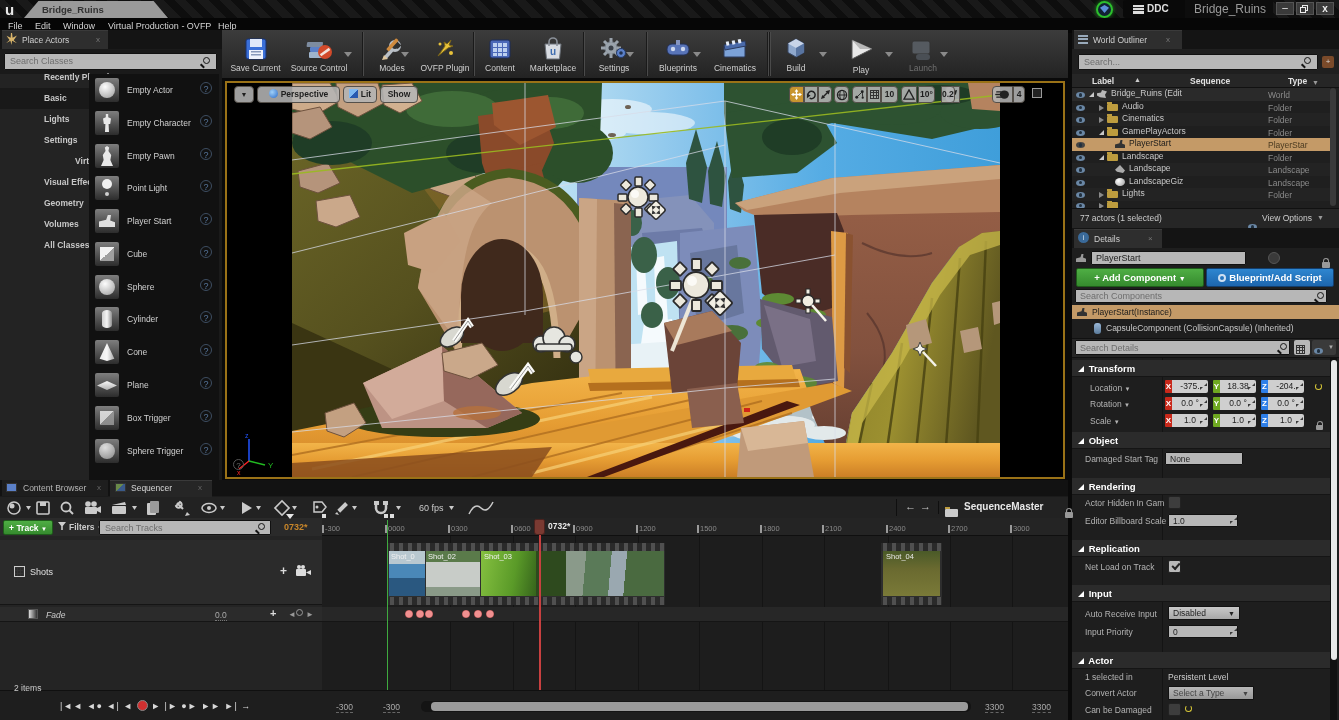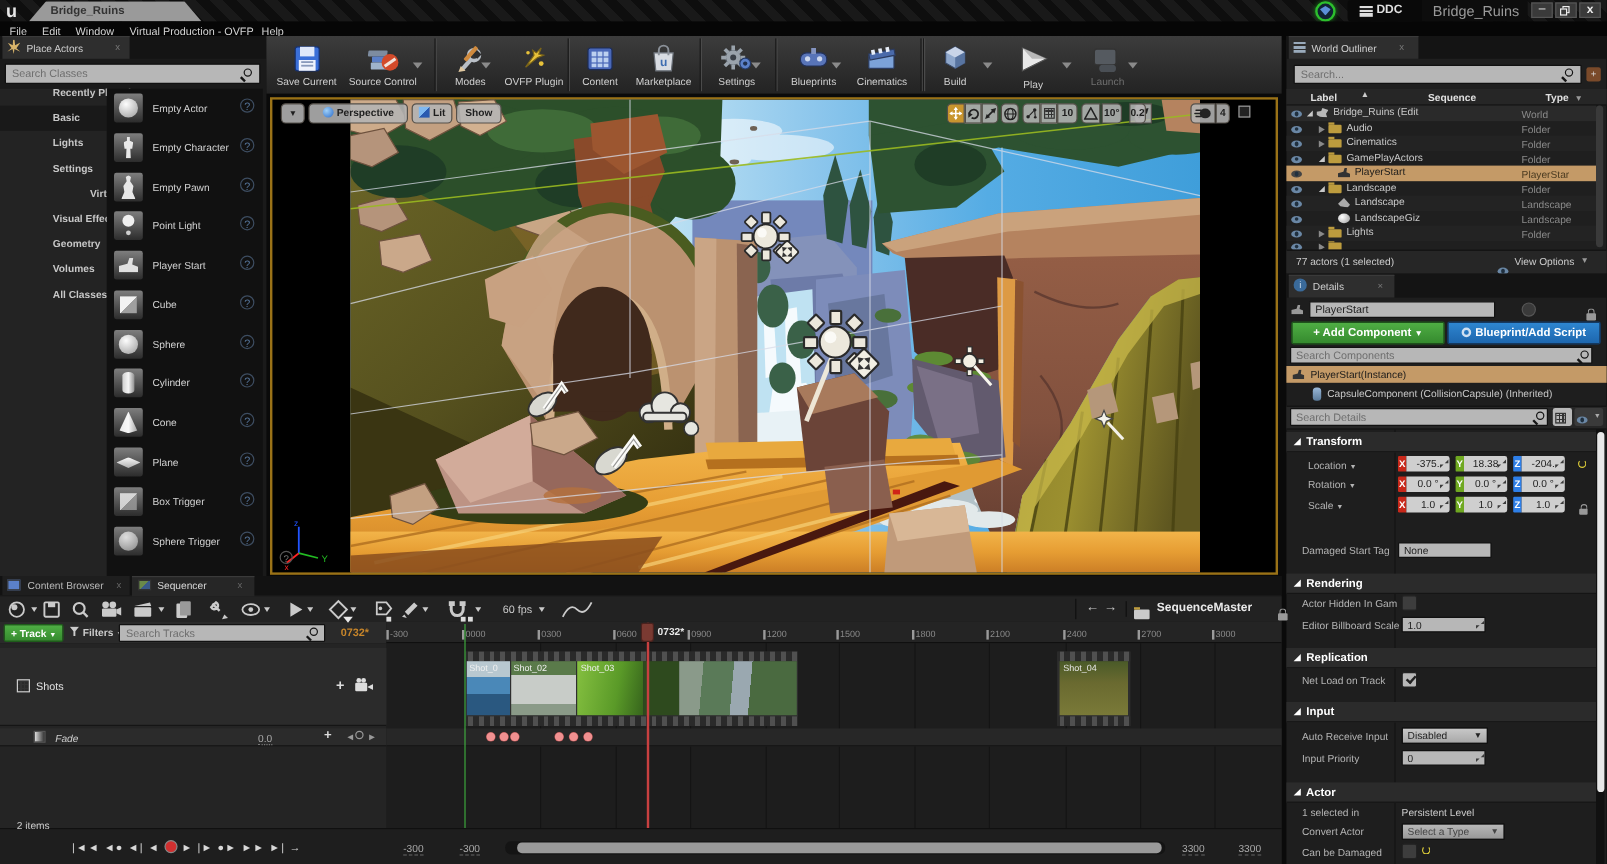--- a/index.html
+++ b/index.html
@@ -896,20 +896,21 @@
   <div class="dhead" style="top:132px;"><span class="tdr"></span> Transform</div>
   <div class="dlbl" style="top:155px;left:18px;">Location <span style="font-size:6px;">▼</span></div>
   <div class="dlbl" style="top:171px;left:18px;">Rotation <span style="font-size:6px;">▼</span></div>
   <div class="dlbl" style="top:188px;left:18px;">Scale <span style="font-size:6px;">▼</span></div>
   <div class="xyz" style="top:152px;"><b style="background:#c8281a;">X</b><i>-375.<span class="spin"></span></i><b style="background:#6fa821;">Y</b><i>18.38<span class="spin"></span></i><b style="background:#2e7fe8;">Z</b><i>-204.<span class="spin"></span></i></div>
   <div class="xyz" style="top:169px;"><b style="background:#c8281a;">X</b><i>0.0 °<span class="spin"></span></i><b style="background:#6fa821;">Y</b><i>0.0 °<span class="spin"></span></i><b style="background:#2e7fe8;">Z</b><i>0.0 °<span class="spin"></span></i></div>
   <div class="xyz" style="top:186px;"><b style="background:#c8281a;">X</b><i>1.0<span class="spin"></span></i><b style="background:#6fa821;">Y</b><i>1.0<span class="spin"></span></i><b style="background:#2e7fe8;">Z</b><i>1.0<span class="spin"></span></i></div>
   <span class="ring abs" style="left:243px;top:155px;"></span>
   <span class="lock abs" style="left:232px;top:188px;width:7px;height:5px;"></span>
   
+  <div class="dhead" style="top:204px;"><span class="tdr"></span> Object</div>
   <div class="dlbl" style="top:226px;left:13px;">Damaged Start Tag</div>
   <div class="abs inp" style="left:93px;top:224px;width:78px;height:13px;line-height:12px;padding-left:4px;color:#222;font-size:8.5px;">None</div>
   
   <div class="dhead" style="top:250px;"><span class="tdr"></span> Rendering</div>
   <div class="dlbl" style="top:270px;left:13px;">Actor Hidden In Gam</div>
   <div class="chk" style="left:96px;top:268px;"></div>
   <div class="dlbl" style="top:288px;left:13px;">Editor Billboard Scale</div>
   <div class="abs inp" style="left:96px;top:286px;width:70px;height:13px;line-height:12px;padding-left:4px;color:#222;font-size:8.5px;">1.0</div>
   <span class="spin abs" style="left:158px;top:289px;"></span>
   

